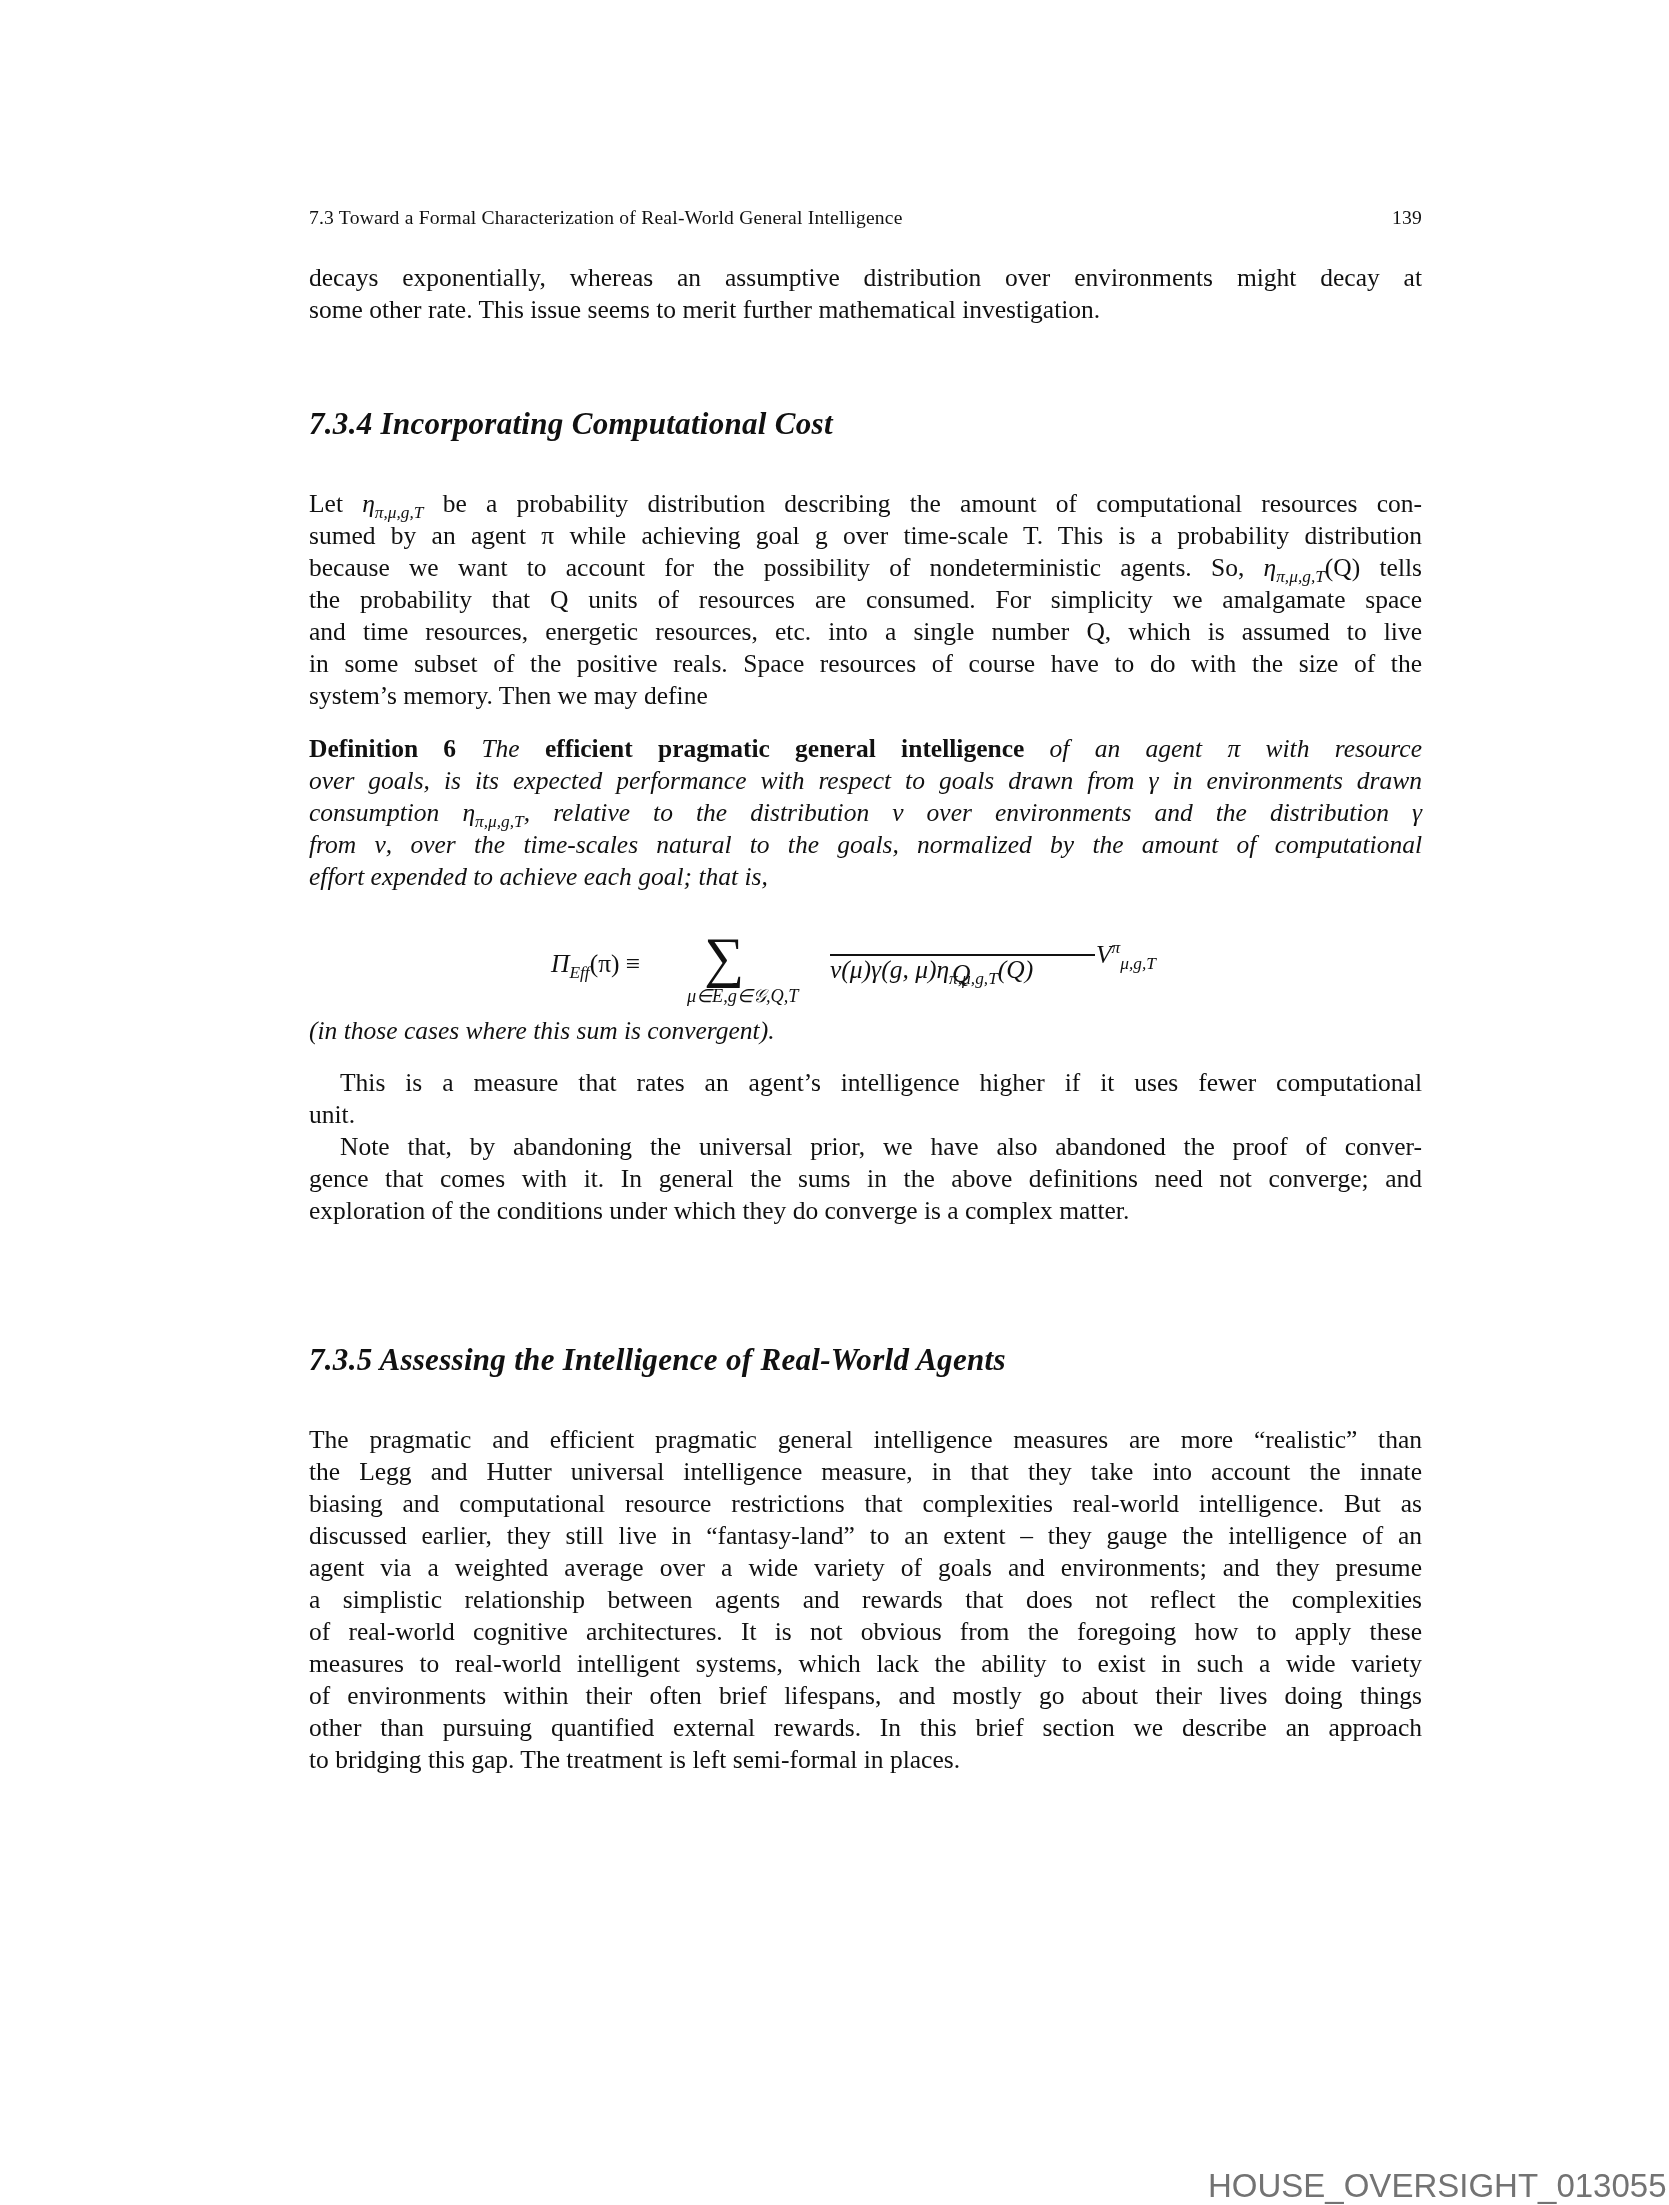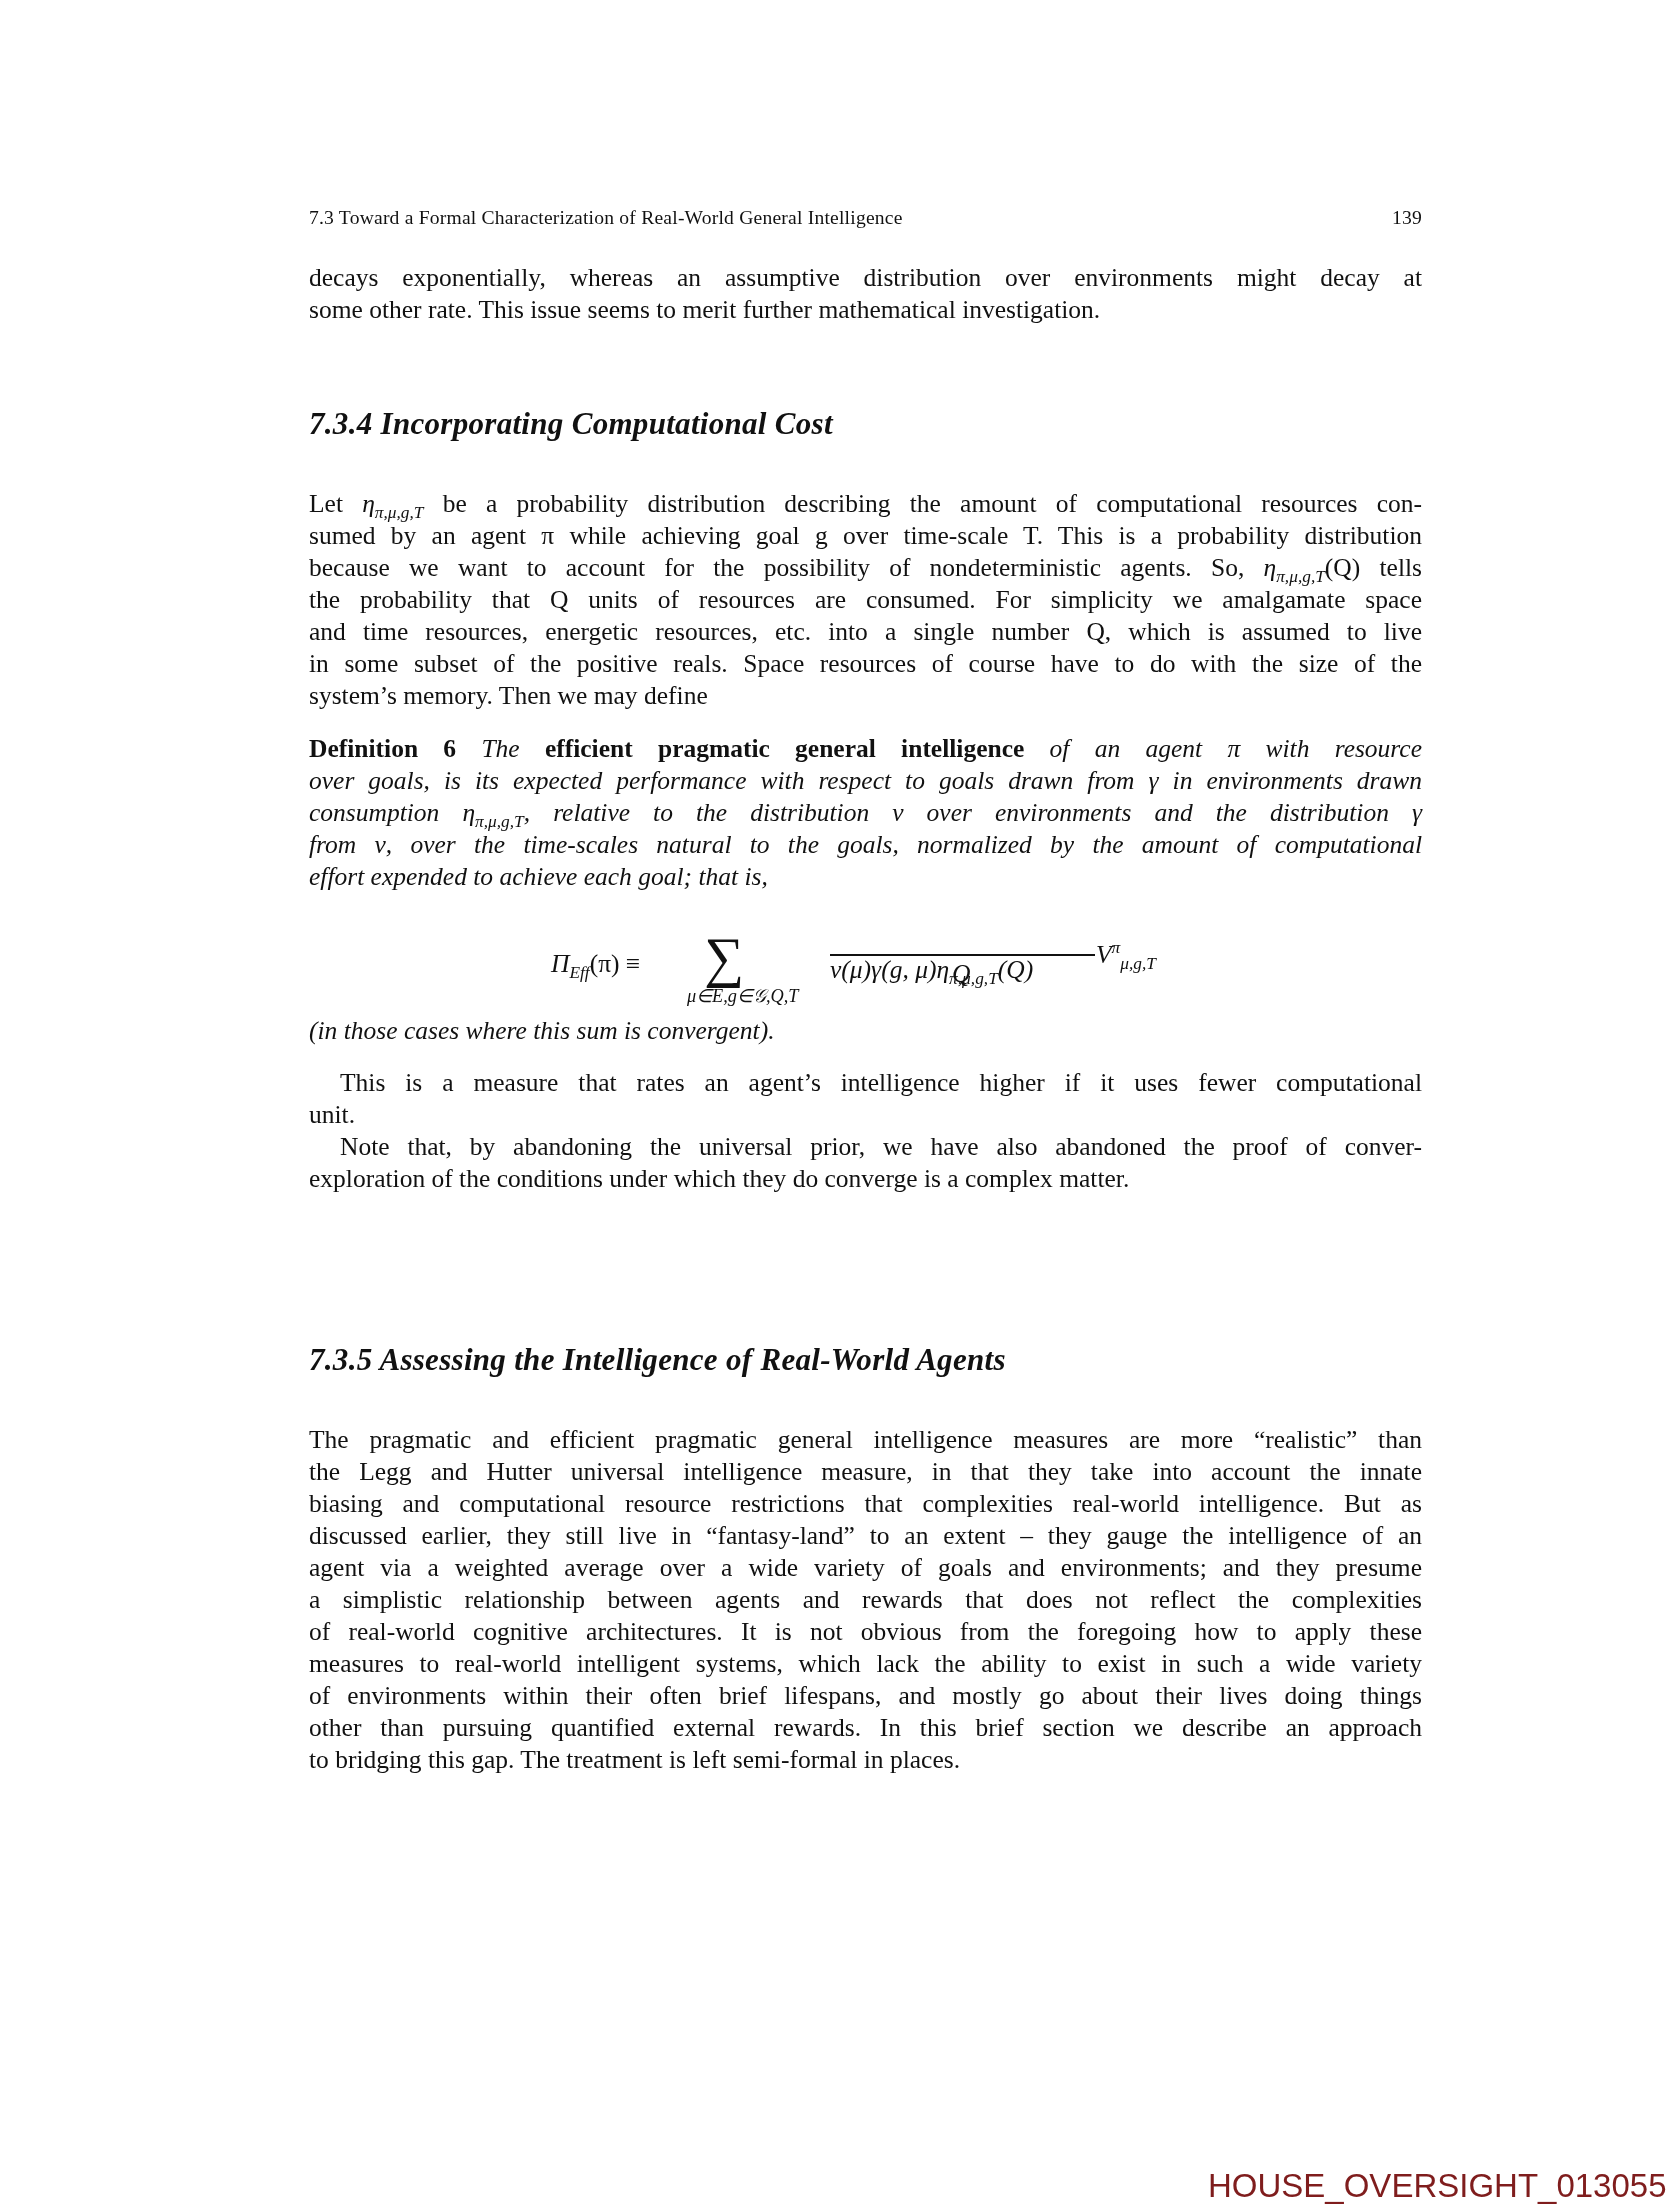--- a/index.html
+++ b/index.html
@@ -24,21 +24,21 @@
   .formula { position: absolute; left: 0; top: 916px; width: 1669px; height: 111px;
     font-family: "Liberation Serif", serif; font-size: 25.5px; }
   .f-lhs { position: absolute; left: 551px; top: 33px; font-style: italic; }
   .f-sum { position: absolute; left: 704px; top: 13px; font-size: 56px; line-height: 56px; }
   .f-under { position: absolute; left: 687px; top: 69px; font-size: 18.3px; font-style: italic; }
   .f-num { position: absolute; left: 830px; top: 3.3px; font-style: italic; margin-top: 36px; }
   .f-bar { position: absolute; left: 830px; top: 38px; width: 265px; height: 2px; background: #111; }
   .f-den { position: absolute; left: 952px; top: 43px; font-style: italic; }
   .f-v { position: absolute; left: 1096px; top: 23.6px; font-style: italic; }
   .stamp { position: absolute; left: 1208px; top: 2167px; font-family: "Liberation Sans", sans-serif;
-    font-size: 33px; letter-spacing: 0px; color: #7f1d1d; }
+    font-size: 33px; letter-spacing: 0px; color: #737373; }
 </style>
 </head>
 <body>
 
 <div class="page">
 
   <div class="runhead">
     <span class="title">7.3 Toward a Formal Characterization of Real-World General Intelligence</span>
     <span class="pnum">139</span>
   </div>
@@ -79,20 +79,21 @@
   </div>
 
   <div class="block it" style="top:1015px;">
     <span class="line last">(in those cases where this sum is convergent).</span>
   </div>
 
   <div class="block" style="top:1067px;">
     <span class="line indent">This is a measure that rates an agent’s intelligence higher if it uses fewer computational</span>
     <span class="line last">unit.</span>
     <span class="line indent">Note that, by abandoning the universal prior, we have also abandoned the proof of conver-</span>
+    <span class="line">gence that comes with it. In general the sums in the above definitions need not converge; and</span>
     <span class="line last">exploration of the conditions under which they do converge is a complex matter.</span>
   </div>
 
   <div class="heading" style="top:1342px;">7.3.5 Assessing the Intelligence of Real-World Agents</div>
 
   <div class="block" style="top:1424px;">
     <span class="line">The pragmatic and efficient pragmatic general intelligence measures are more “realistic” than</span>
     <span class="line">the Legg and Hutter universal intelligence measure, in that they take into account the innate</span>
     <span class="line">biasing and computational resource restrictions that complexities real-world intelligence. But as</span>
     <span class="line">discussed earlier, they still live in “fantasy-land” to an extent – they gauge the intelligence of an</span>

